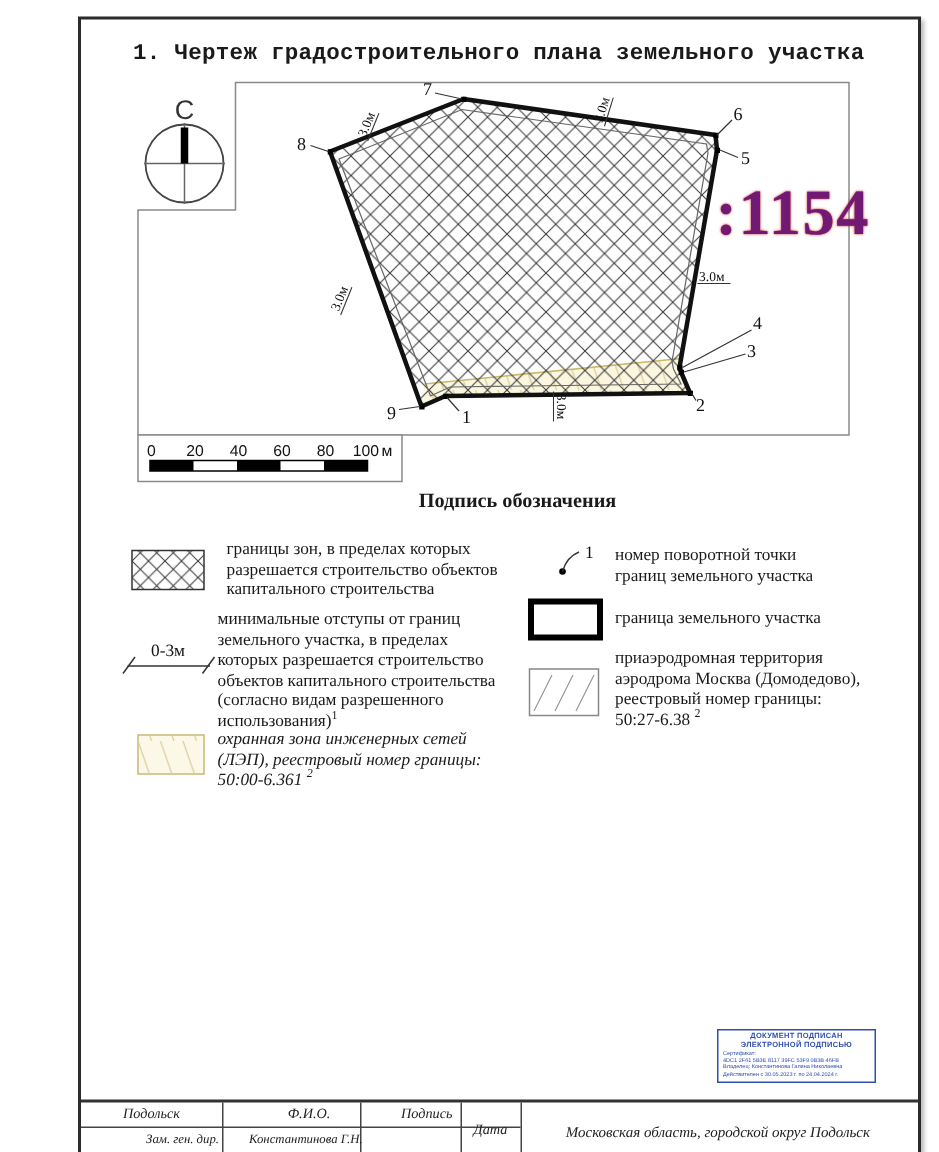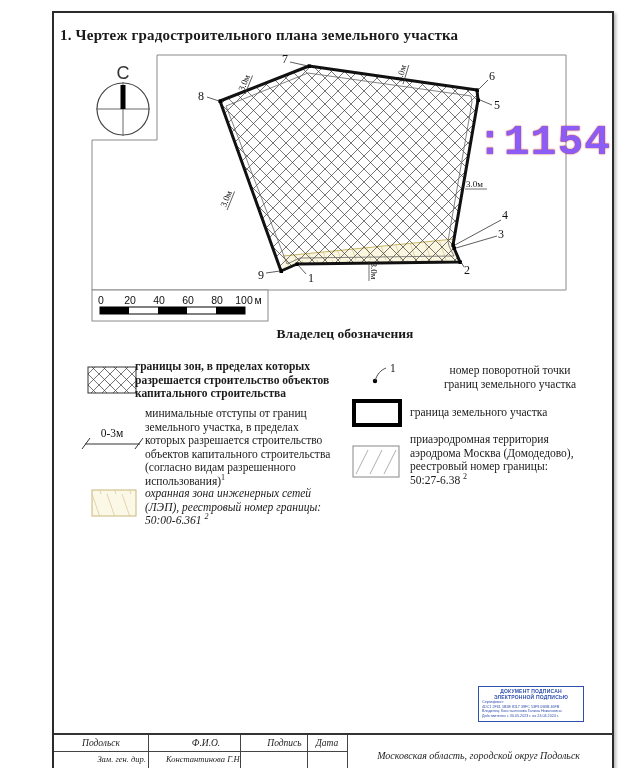--- a/index.html
+++ b/index.html
@@ -7,28 +7,28 @@
     width:626px;height:768px;position:relative;overflow:hidden;
     background:#ffffff;font-family:"Liberation Serif",serif;color:#1a1a1a;
   }
   .abs{position:absolute;}
   .page-border{
     left:52px;top:11px;width:558px;height:760px;
     border:2px solid #2b2b2b;box-shadow:2px 2px 3px rgba(0,0,0,.28);
     background:transparent;
   }
   .doc-title{
-    left:60px;top:27px;width:545px;text-align:left;
-    font-weight:bold;font-size:15px;letter-spacing:.2px;
+    left:60px;top:27px;width:545px;text-align:center;
+    font-weight:bold;font-size:15px;letter-spacing:.2px;font-family:Liberation Mono, monospace;
   }
   svg.layer{left:0;top:0;width:626px;height:768px;}
   .parcel-number{
     left:477px;top:118px;
-    font-family:Liberation Mono, monospace;font-weight:bold;font-size:43px;
-    color:#8b5cf6;letter-spacing:1px;
+    font-family:Liberation Serif, serif;font-weight:bold;font-size:43px;
+    color:#701a75;letter-spacing:1px;
     text-shadow:0 0 2px rgba(195,20,20,.55), 0 0 1px rgba(195,20,20,.8);
   }
   .legend-heading{
     left:85px;top:326px;width:520px;text-align:center;
     font-weight:bold;font-size:13.5px;
   }
   .legend-text{
     font-size:11.5px;line-height:13.5px;
   }
   .legend-text .pre{white-space:pre-line;}
@@ -195,42 +195,42 @@
 
     <g>
       <rect x="353" y="446" width="46" height="31" fill="#fff" stroke="#888" stroke-width="1"></rect>
       <path d="M356,474 L368,450 M370,474 L382,450 M384,474 L396,450" stroke="#999" stroke-width="0.8" fill="none"></path>
     </g>
   </g>
 </svg>
 
 <div class="abs parcel-number">:1154</div>
 
-<div class="abs legend-heading">Владелец обозначения</div>
-
-<div class="abs legend-text" style="left:135px;top:360px;width:230px;font-weight:bold;">
+<div class="abs legend-heading">Подпись обозначения</div>
+
+<div class="abs legend-text" style="left:151px;top:360px;width:230px;">
   <span class="pre">границы зон, в пределах которых
 разрешается строительство объектов
 капитального строительства</span>
 </div>
 <div class="abs legend-text" style="left:145px;top:407px;width:235px;">
   <span class="pre">минимальные отступы от границ
 земельного участка, в пределах
 которых разрешается строительство
 объектов капитального строительства
 (согласно видам разрешенного
 использования)</span><sup>1</sup>
 </div>
 <div class="abs legend-text" style="left:145px;top:487px;width:235px;font-style:italic;">
   <span class="pre">охранная зона инженерных сетей
 (ЛЭП), реестровый номер границы:
 50:00-6.361</span> <sup>2</sup>
 </div>
 
-<div class="abs legend-text" style="left:410px;top:364px;width:200px;text-align:center;">
+<div class="abs legend-text" style="left:410px;top:364px;width:200px;">
   <span class="pre">номер поворотной точки
 границ земельного участка</span>
 </div>
 <div class="abs legend-text" style="left:410px;top:406px;width:210px;">
   <span class="pre">граница земельного участка</span>
 </div>
 <div class="abs legend-text" style="left:410px;top:433px;width:200px;">
   <span class="pre">приаэродромная территория
 аэродрома Москва (Домодедово),
 реестровый номер границы:
@@ -249,18 +249,18 @@
 <div class="abs tb-topline"></div>
 <div class="abs tblock">
   <div class="v" style="left:94px;"></div>
   <div class="v" style="left:186px;"></div>
   <div class="v" style="left:253px;"></div>
   <div class="v" style="left:293px;"></div>
   <div class="h"></div>
   <div class="cell" style="left:0;top:3px;width:94px;">Подольск</div>
   <div class="cell" style="left:94px;top:3px;width:92px;padding-left:12px;">Ф.И.О.</div>
   <div class="cell" style="left:197px;top:3px;width:67px;">Подпись</div>
-  <div class="cell" style="left:253px;top:3px;width:40px;">Дата</div>
+  <div class="cell" style="left:253px;top:14px;width:40px;">Дата</div>
   <div class="cell" style="left:2px;top:19px;width:90px;text-align:right;font-size:8.5px;">Зам. ген. дир.</div>
   <div class="cell" style="left:96px;top:19px;width:90px;text-align:left;font-size:8.5px;padding-left:16px;">Константинова Г.Н.</div>
 </div>
 
 <div class="abs footer-location">Московская область, городской округ Подольск</div>
 
 </body></html>

